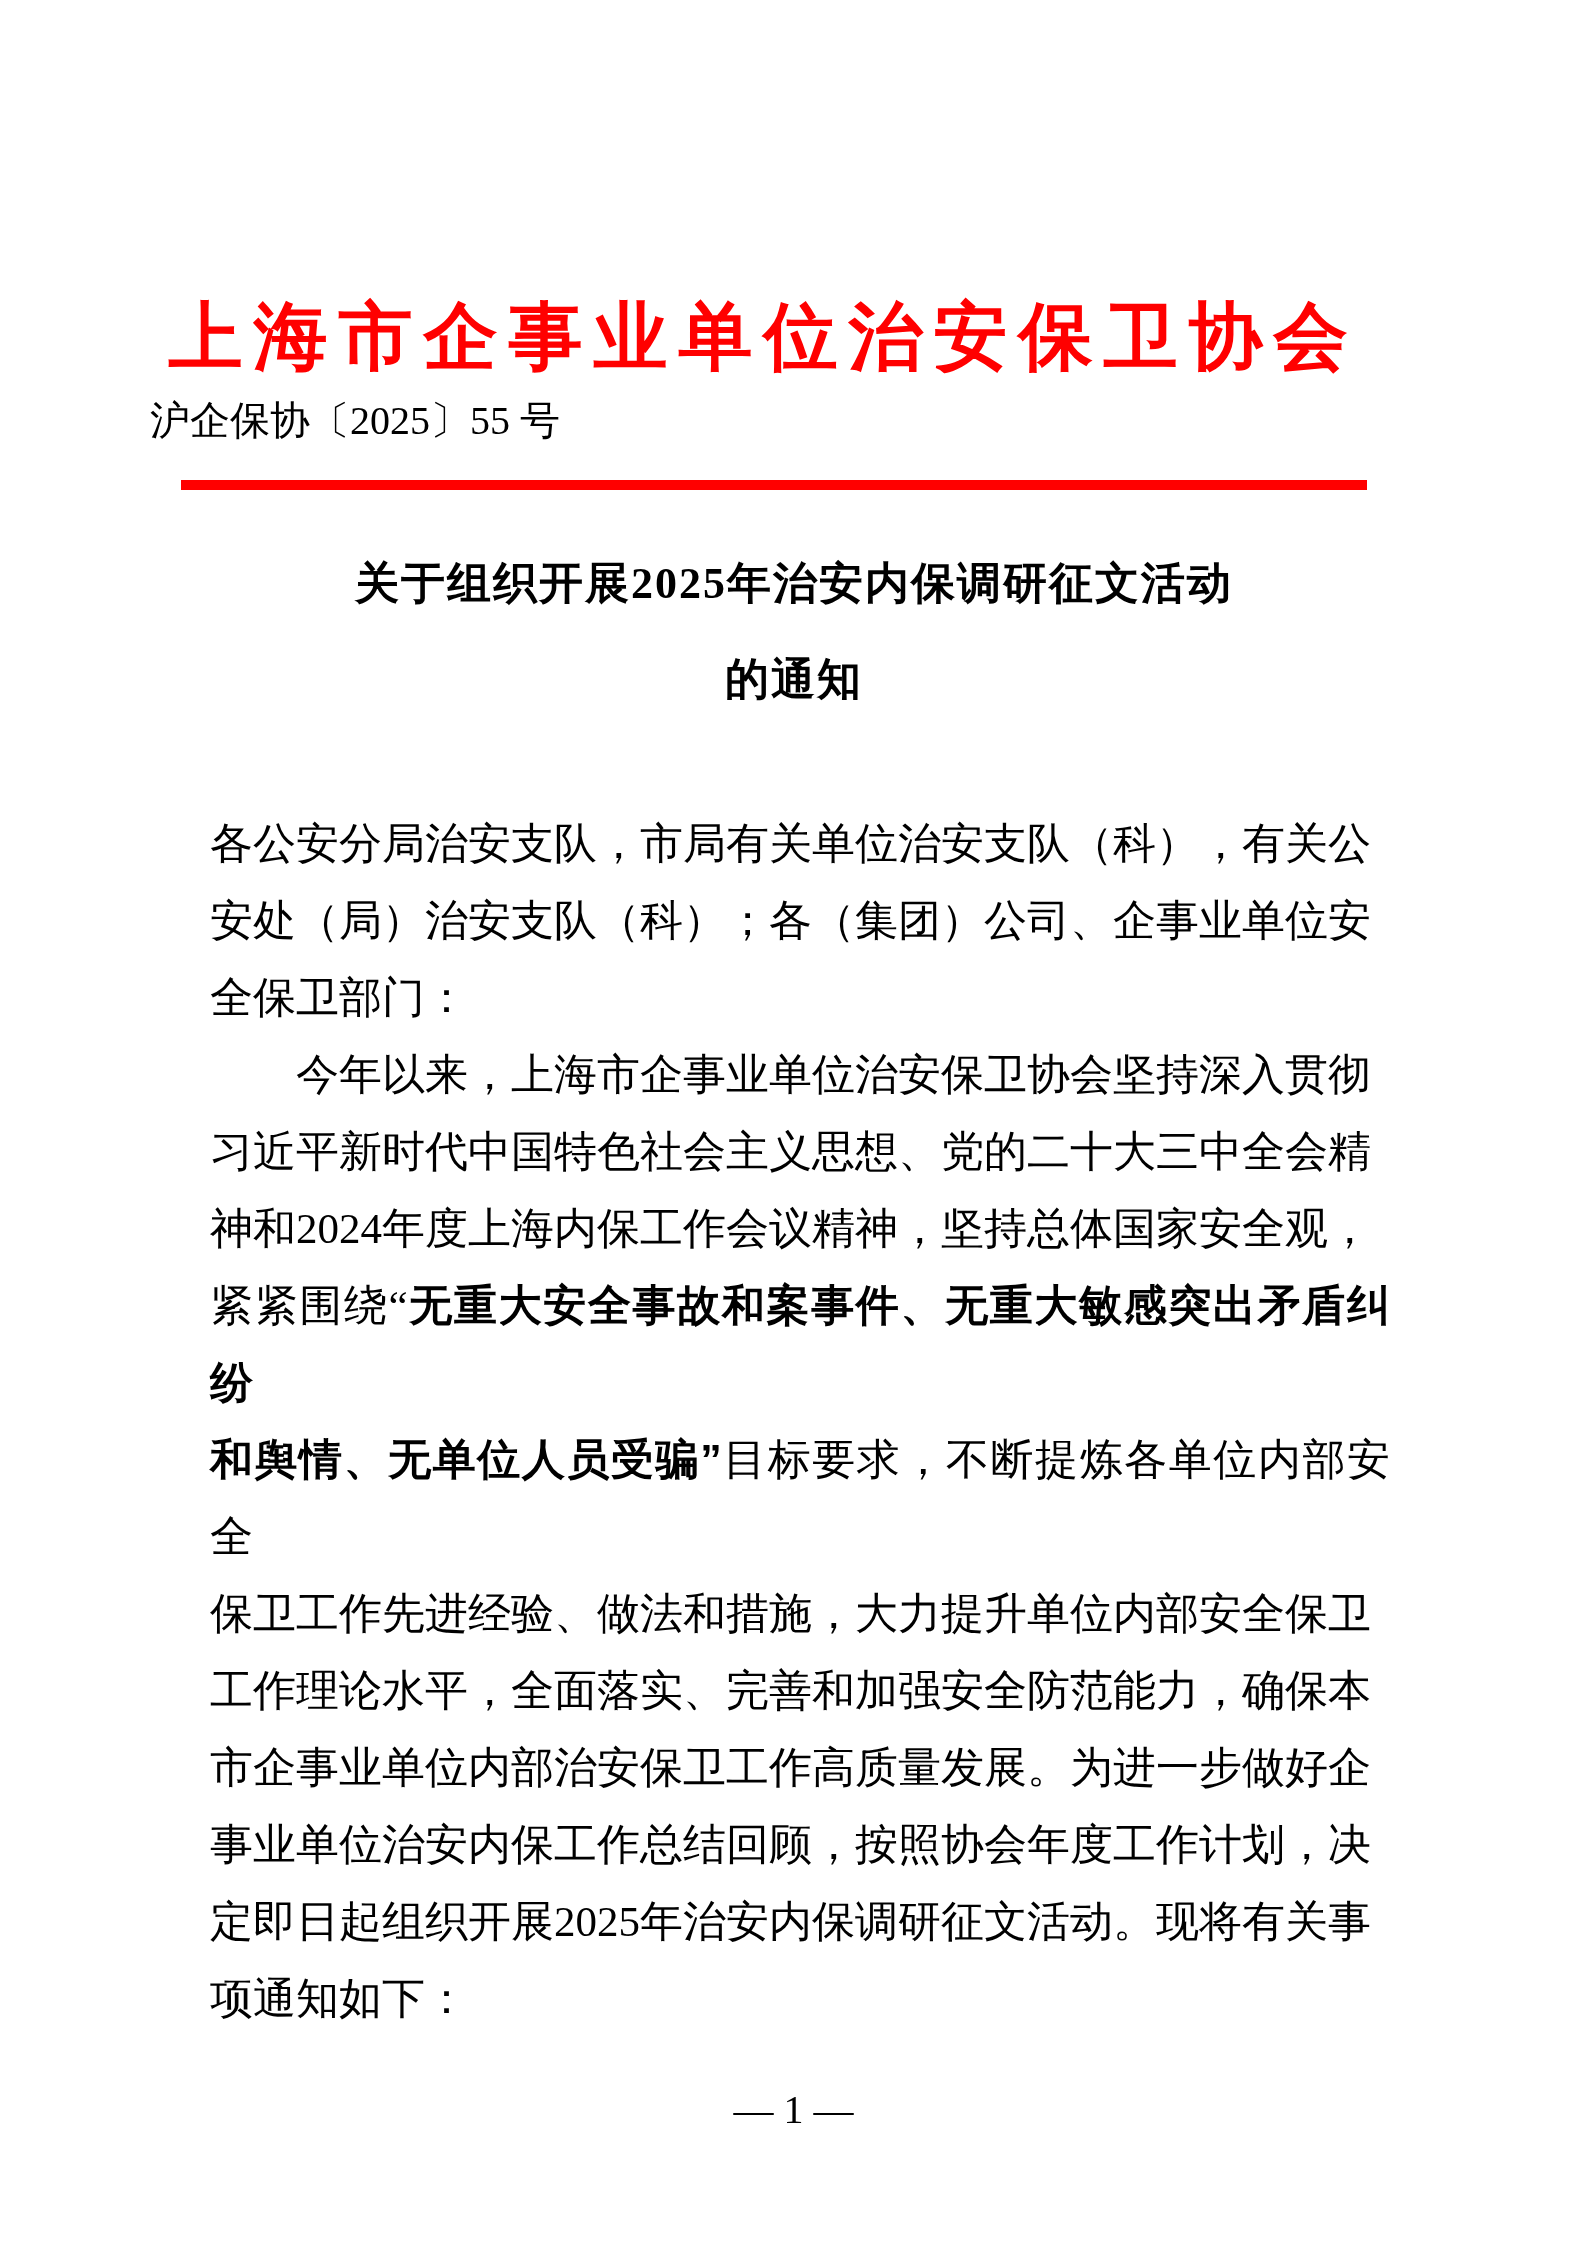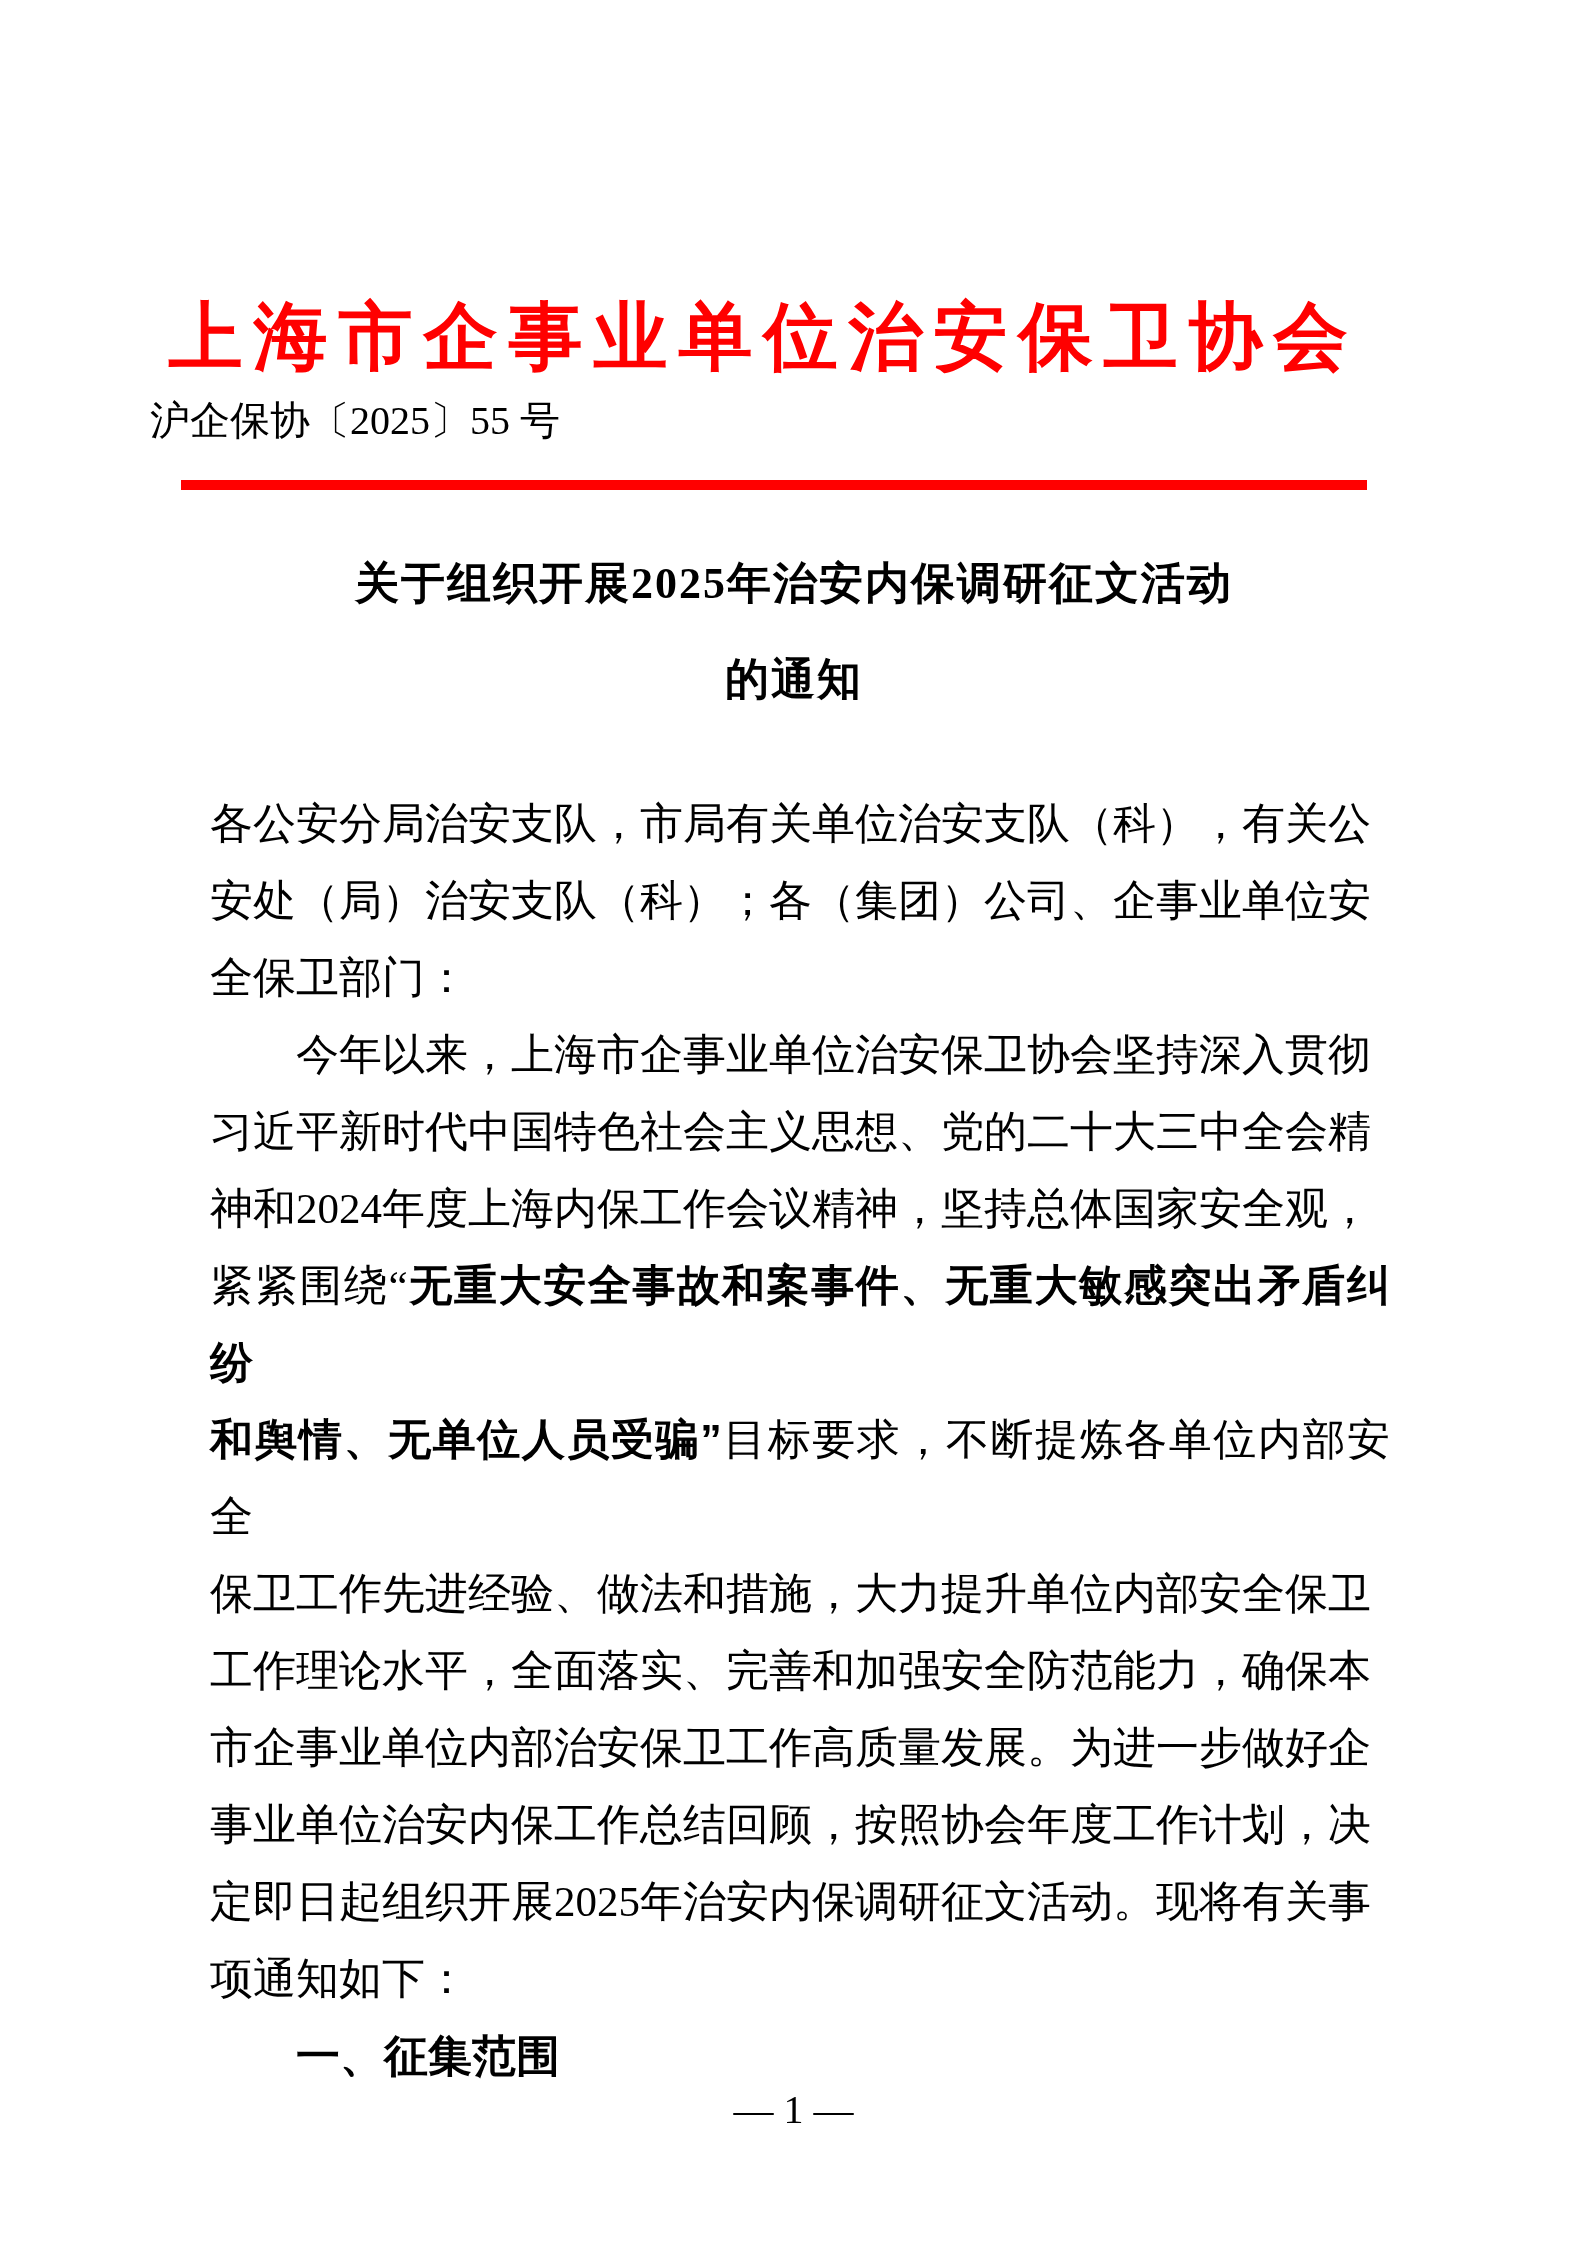--- a/index.html
+++ b/index.html
@@ -55,21 +55,21 @@
     width: 1280px;
     text-align: center;
     font-size: 44px;
     line-height: 96px;
     font-weight: bold;
     white-space: pre-line;
     letter-spacing: 2px;
   }
   .body-block {
     position: absolute;
-    top: 785px;
+    top: 805px;
     left: 210px;
     width: 1180px;
     font-size: 43px;
     line-height: 77px;
     text-align: justify;
   }
   .body-block p {
     margin: 0;
     white-space: pre-line;
   }
@@ -125,19 +125,18 @@
 神和2024年度上海内保工作会议精神，坚持总体国家安全观，
 紧紧围绕“</span><span class="bold-hei">无重大安全事故和案事件、无重大敏感突出矛盾纠纷
 和舆情、无单位人员受骗”</span><span>目标要求，不断提炼各单位内部安全
 保卫工作先进经验、做法和措施，大力提升单位内部安全保卫
 工作理论水平，全面落实、完善和加强安全防范能力，确保本
 市企事业单位内部治安保卫工作高质量发展。为进一步做好企
 事业单位治安内保工作总结回顾，按照协会年度工作计划，决
 定即日起组织开展2025年治安内保调研征文活动。现将有关事
 项通知如下：</span></p>
 
-    <p class="section-heading">一、征集范围</p>
 
   </div>
 
   <div class="page-footer">— 1 —</div>
 
 </div>
 
 </body></html>

